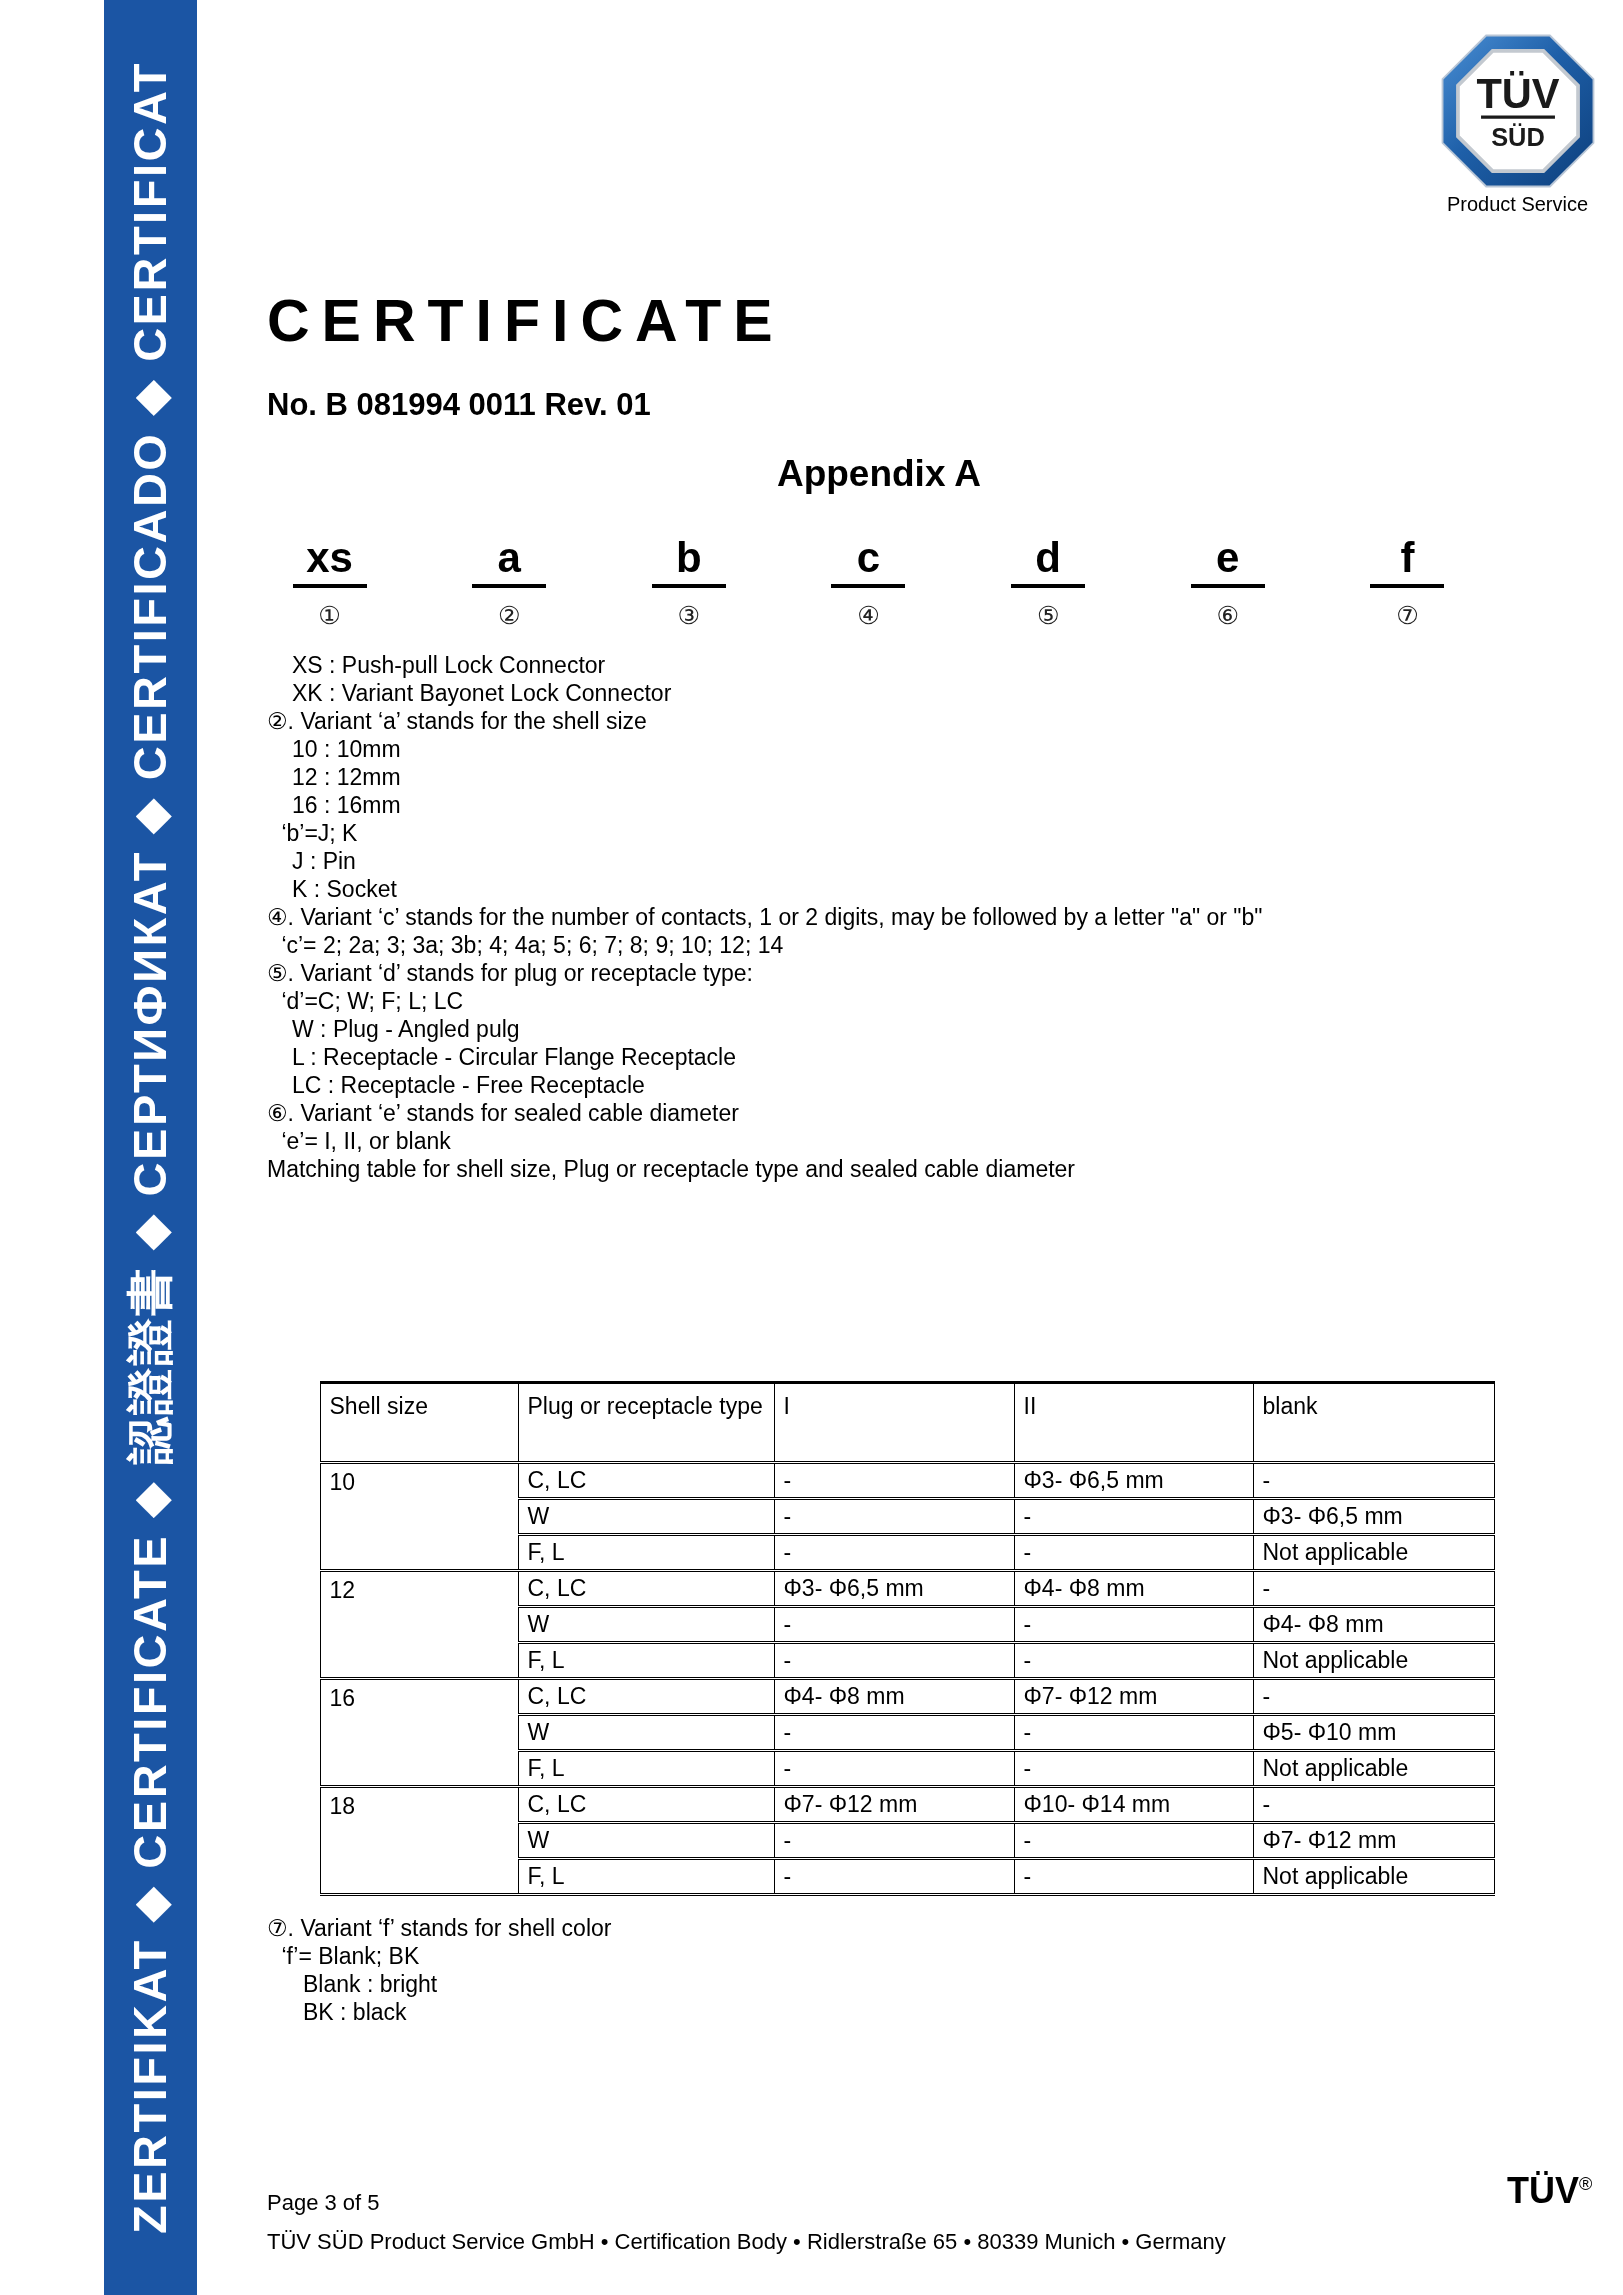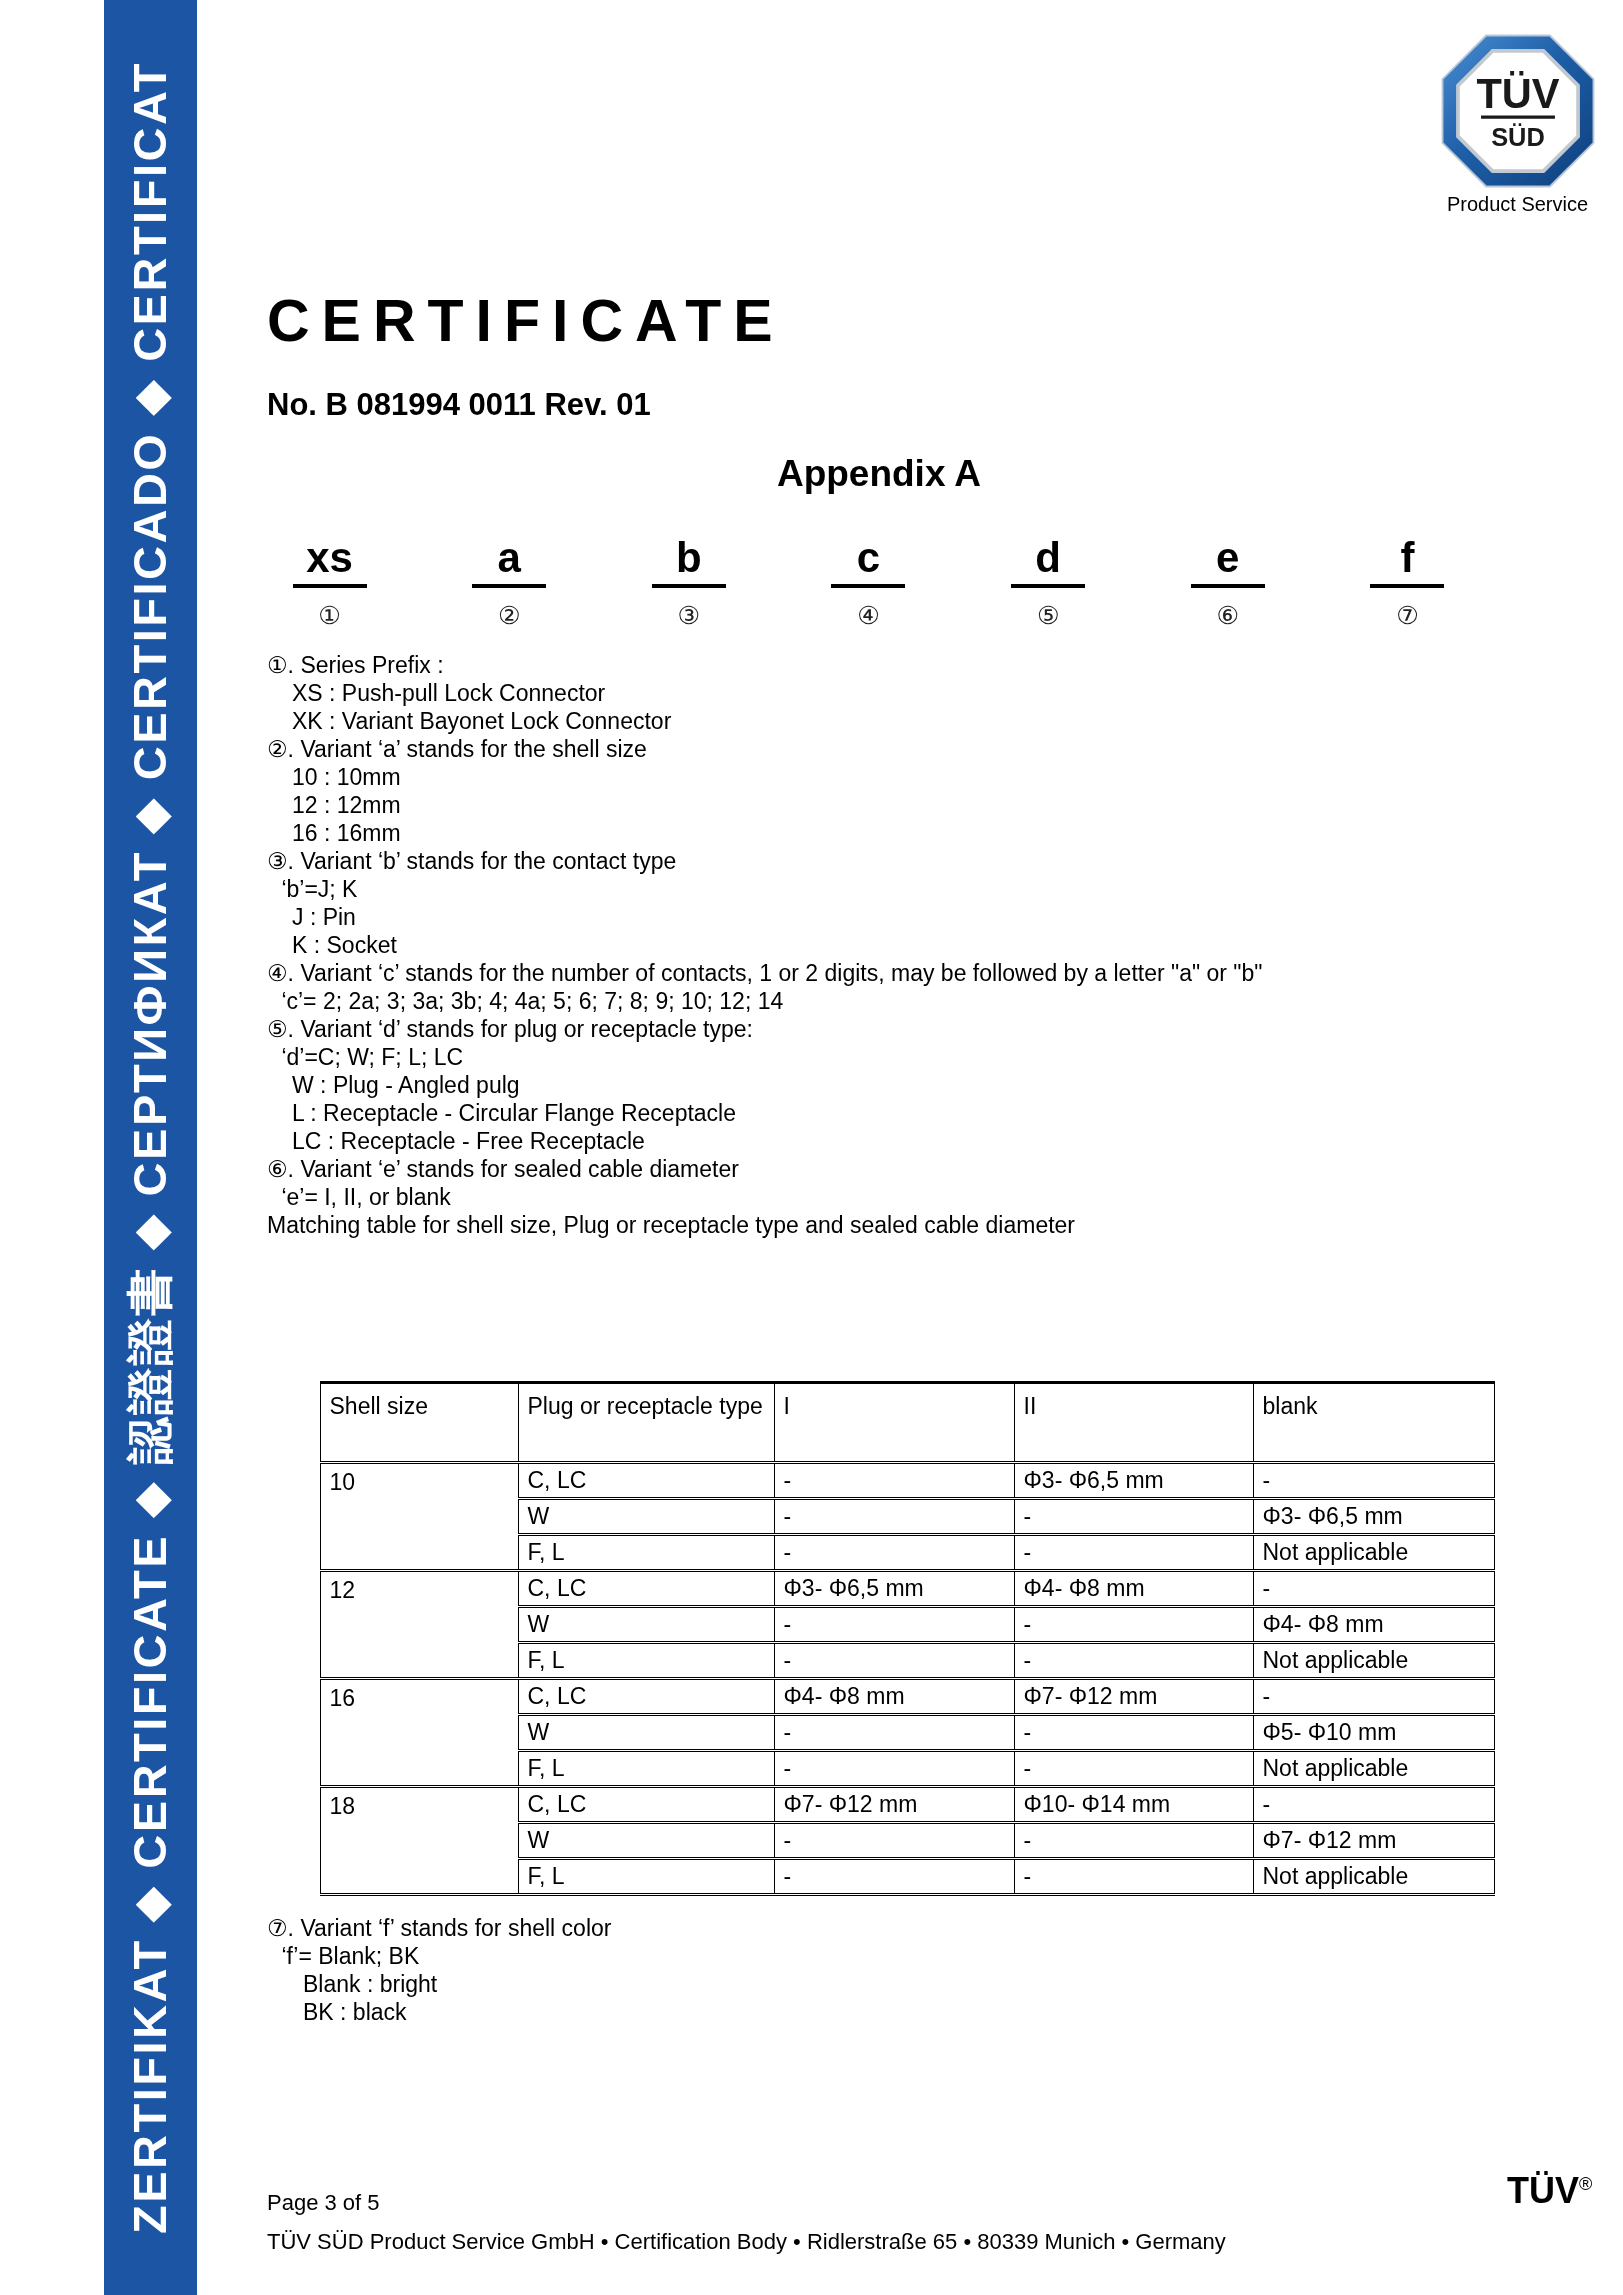--- a/index.html
+++ b/index.html
@@ -99,28 +99,26 @@
         <div class="marker-cell">②</div>
         <div class="marker-cell">③</div>
         <div class="marker-cell">④</div>
         <div class="marker-cell">⑤</div>
         <div class="marker-cell">⑥</div>
         <div class="marker-cell">⑦</div>
       </div>
   </div>
 
   <div class="bodylines" id="body-lines">
-      <div class="ind-0">①.  Series Prefix :</div>
       <div class="ind-2">XS : Push-pull Lock Connector</div>
       <div class="ind-2">XK : Variant Bayonet Lock Connector</div>
       <div class="ind-0">②.  Variant ‘a’ stands for the shell size</div>
       <div class="ind-2">10 : 10mm</div>
       <div class="ind-2">12 : 12mm</div>
       <div class="ind-2">16 : 16mm</div>
-      <div class="ind-0">③.  Variant ‘b’ stands for the contact type</div>
       <div class="ind-1">‘b’=J; K</div>
       <div class="ind-2">J : Pin</div>
       <div class="ind-2">K : Socket</div>
       <div class="ind-0">④. Variant ‘c’ stands for the number of contacts, 1 or 2 digits, may be followed by a letter "a" or "b"</div>
       <div class="ind-1">‘c’= 2; 2a; 3; 3a; 3b; 4; 4a; 5; 6; 7; 8; 9; 10; 12; 14</div>
       <div class="ind-0">⑤.  Variant ‘d’ stands for plug or receptacle type:</div>
       <div class="ind-1">‘d’=C; W; F; L; LC</div>
       <div class="ind-2">W : Plug - Angled pulg</div>
       <div class="ind-2">L : Receptacle - Circular Flange Receptacle</div>
       <div class="ind-2">LC : Receptacle - Free Receptacle</div>

